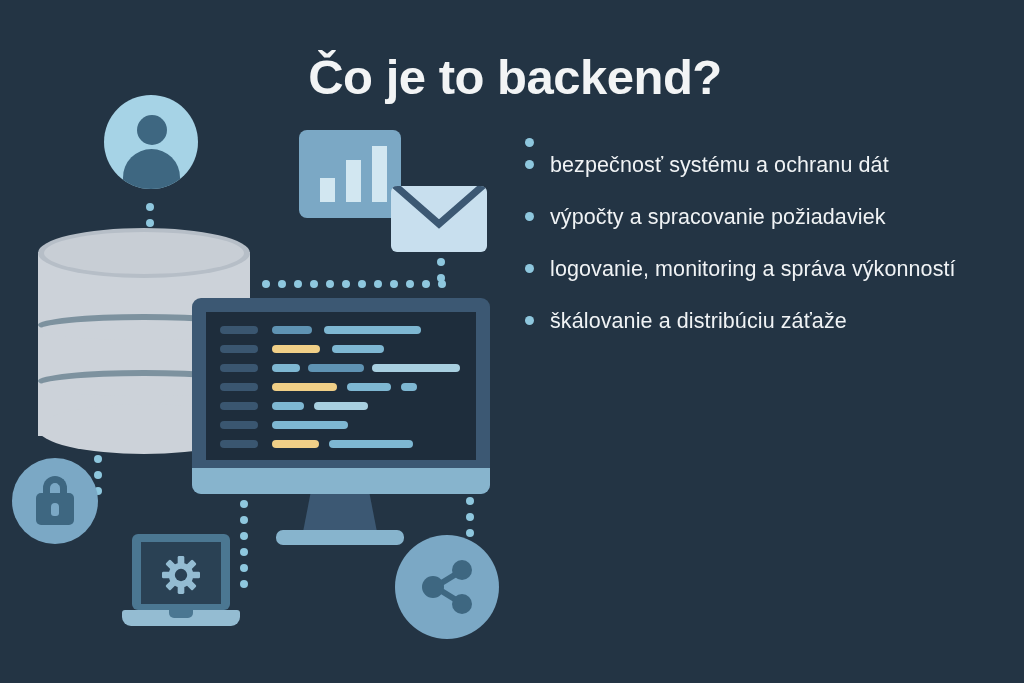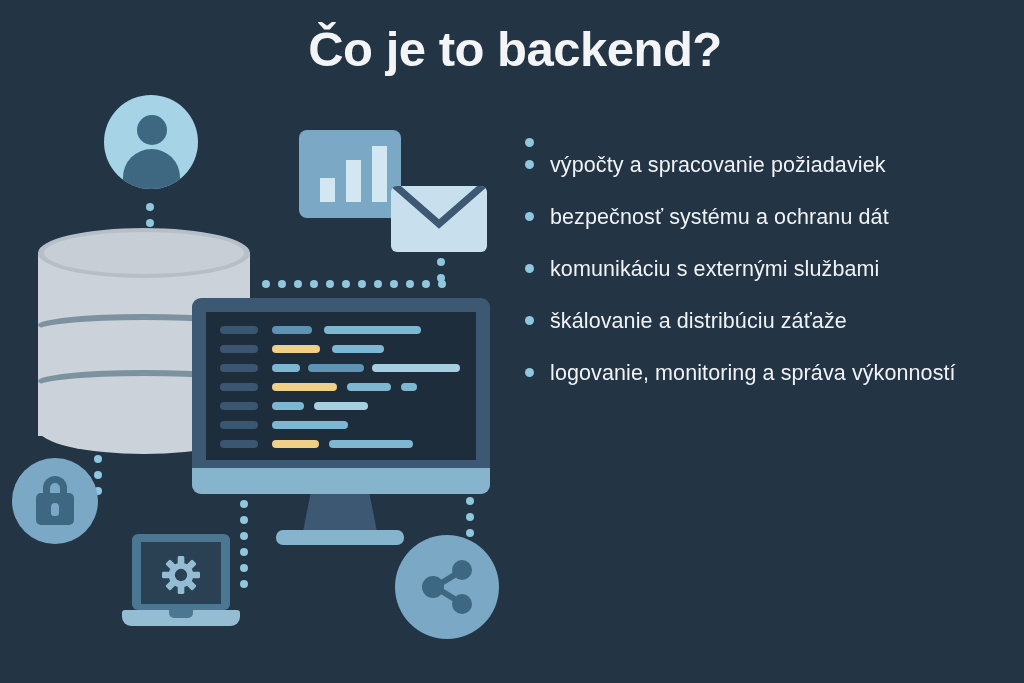--- a/index.html
+++ b/index.html
@@ -13,21 +13,21 @@
     height: 683px;
     background: #233444;
     overflow: hidden;
     font-family: "Liberation Sans", sans-serif;
   }
 
   
   #page-title {
     position: absolute;
     left: 250px;
-    top: 24px;
+    top: 52px;
     width: 530px;
     text-align: center;
     color: #f2f4f5;
     font-size: 49px;
     font-weight: bold;
     letter-spacing: -0.5px;
     line-height: 1.05;
     white-space: nowrap;
   }
 
@@ -428,38 +428,34 @@
 
   <div id="bullet-list">
 
 
     <div class="bullet-row">
       <span class="bullet-dot"></span>
     </div>
 
     <div class="bullet-row">
       <span class="bullet-dot"></span>
-      <span class="bullet-text">výpočty a spracovanie požiadaviek</span>
+      <span class="bullet-text">bezpečnosť systému a ochranu dát</span>
     </div>
 
     <div class="bullet-row">
       <span class="bullet-dot"></span>
-      <span class="bullet-text">bezpečnosť systému a ochranu dát</span>
-    </div>
+      <span class="bullet-text">výpočty a spracovanie požiadaviek</span>
+    </div>
+
 
     <div class="bullet-row">
       <span class="bullet-dot"></span>
-      <span class="bullet-text">komunikáciu s externými službami</span>
+      <span class="bullet-text">logovanie, monitoring a správa výkonností</span>
     </div>
 
     <div class="bullet-row">
       <span class="bullet-dot"></span>
       <span class="bullet-text">škálovanie a distribúciu záťaže</span>
     </div>
 
-    <div class="bullet-row">
-      <span class="bullet-dot"></span>
-      <span class="bullet-text">logovanie, monitoring a správa výkonností</span>
-    </div>
-
   </div>
 
 </div>
 
 </body></html>

